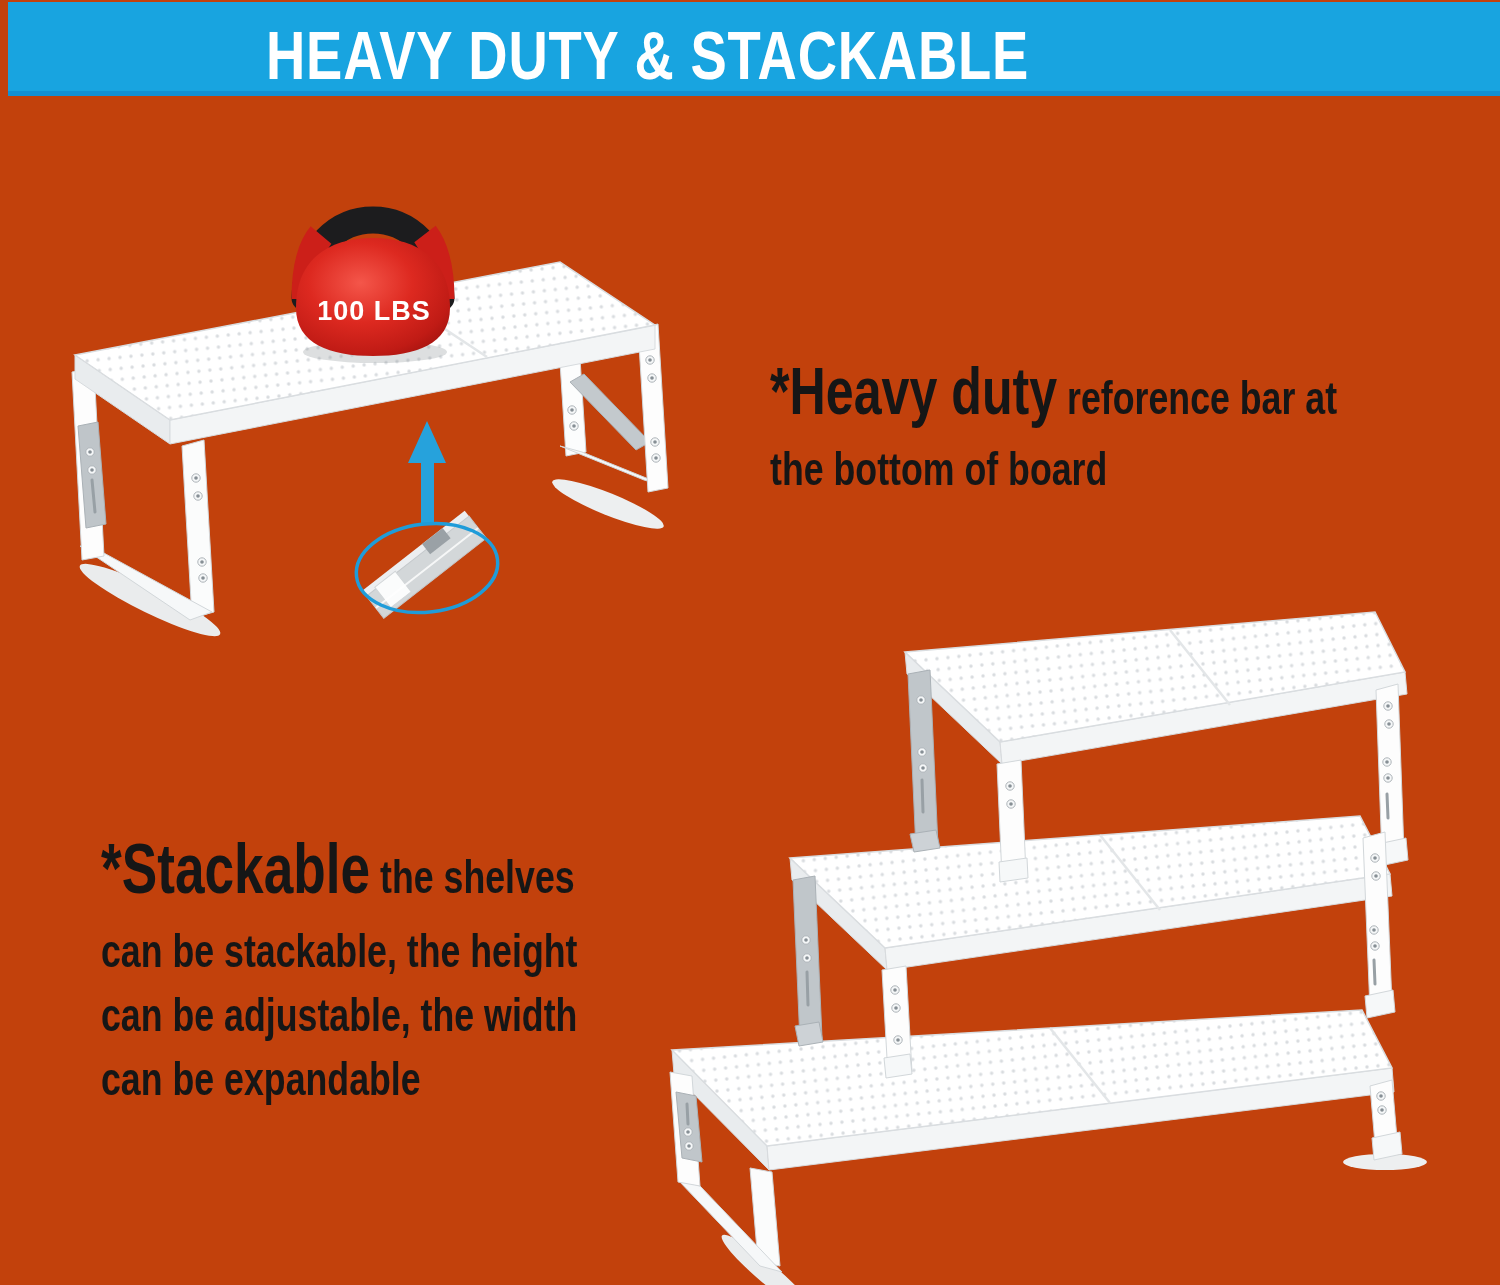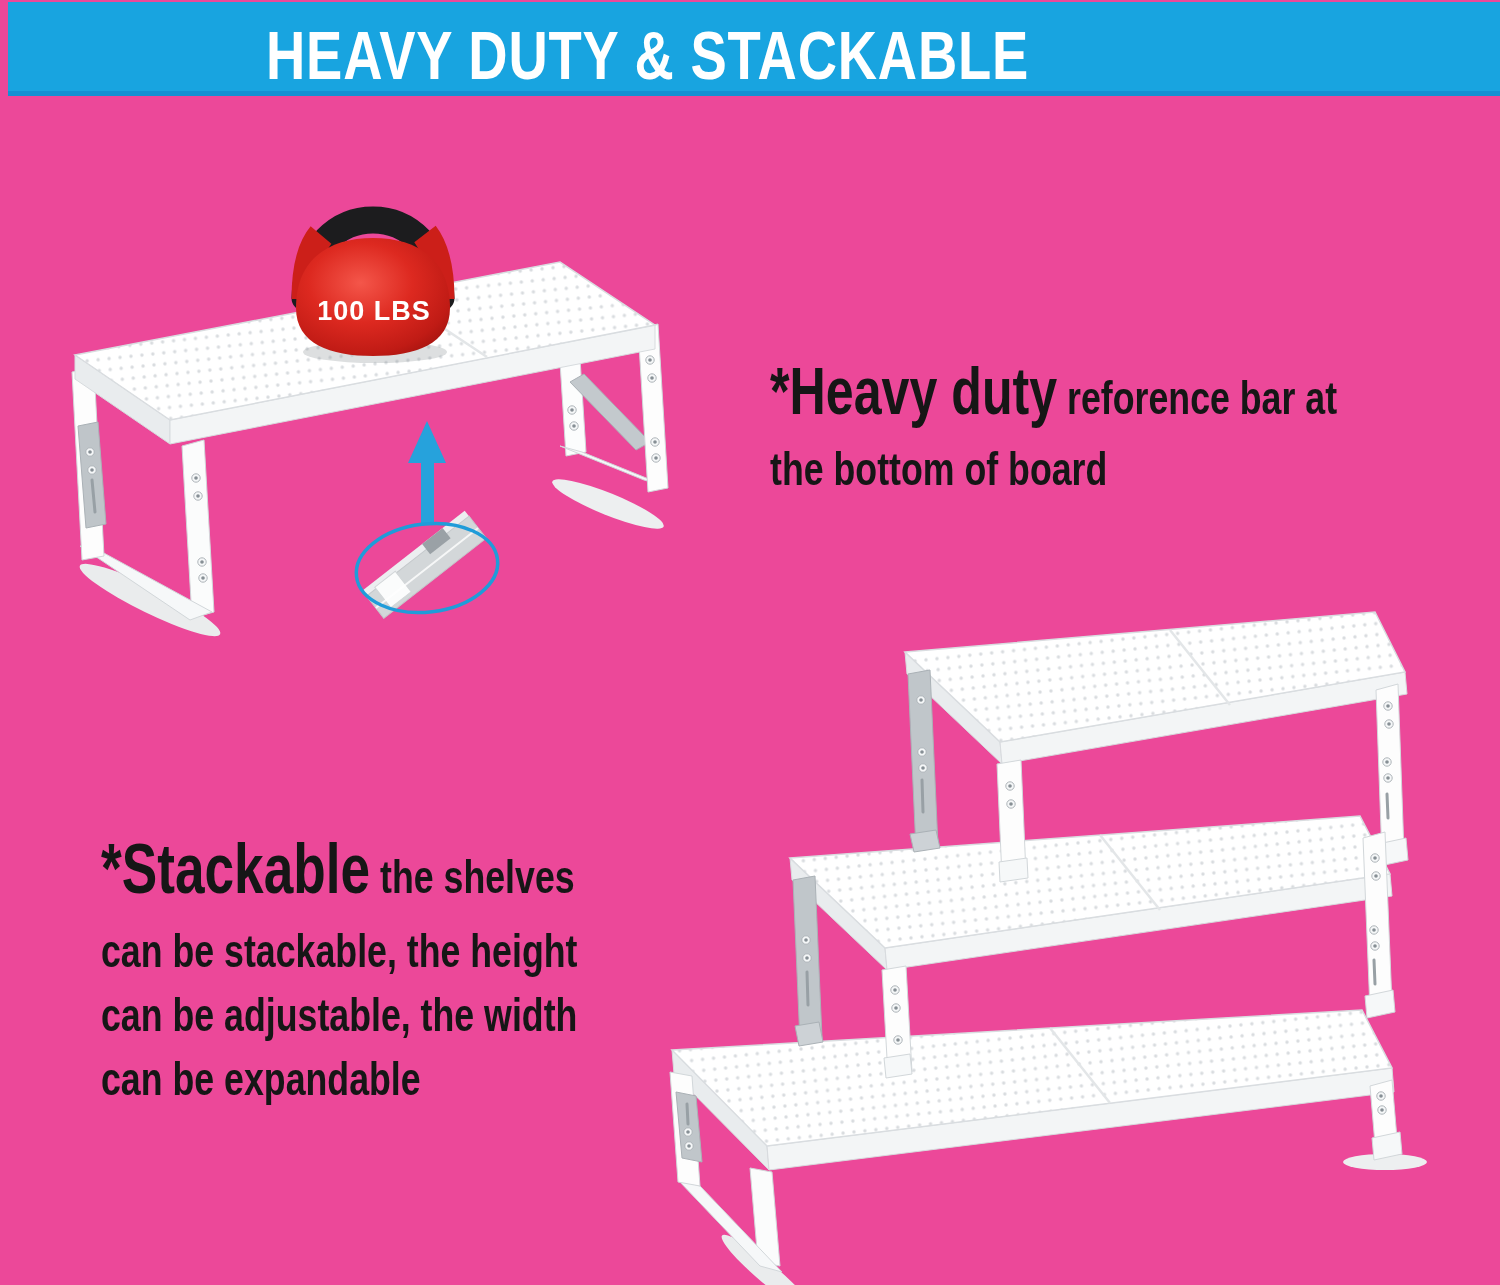--- a/index.html
+++ b/index.html
@@ -1,16 +1,16 @@
 <!DOCTYPE html>
 <html><head>
 <meta charset="utf-8">
 <style>
   html,body{margin:0;padding:0;background:#ffffff;}
-  #stage{position:relative;width:1500px;height:1285px;background:#ec4899;overflow:hidden;
+  #stage{position:relative;width:1500px;height:1285px;background:#c2410c;overflow:hidden;
          font-family:"Liberation Sans", sans-serif;}
   .banner{position:absolute;left:8px;right:0;top:2px;height:94px;}
   .banner-edge{position:absolute;left:0;right:0;bottom:0;height:5px;}
   .banner-title{position:absolute;left:258px;top:14px;white-space:nowrap;
       font-weight:bold;font-size:68px;letter-spacing:1px;color:#ffffff;
       transform:scaleX(0.8);transform-origin:left top;}
   .txtline{position:absolute;white-space:nowrap;color:#161616;font-weight:bold;
       transform:scaleX(0.76);transform-origin:left top;line-height:1;}
   .big{font-size:66px;}
   .big2{font-size:70px;}

